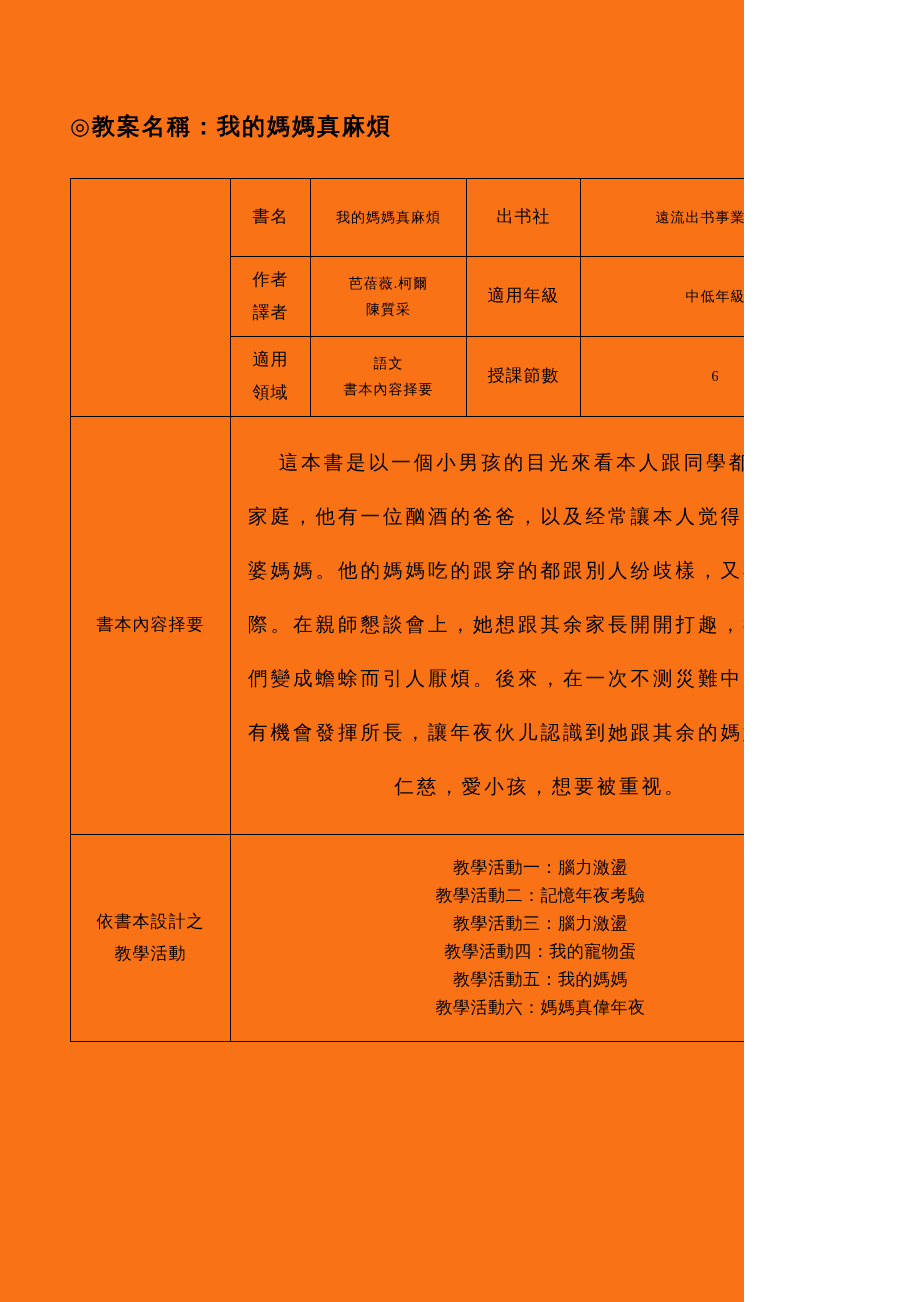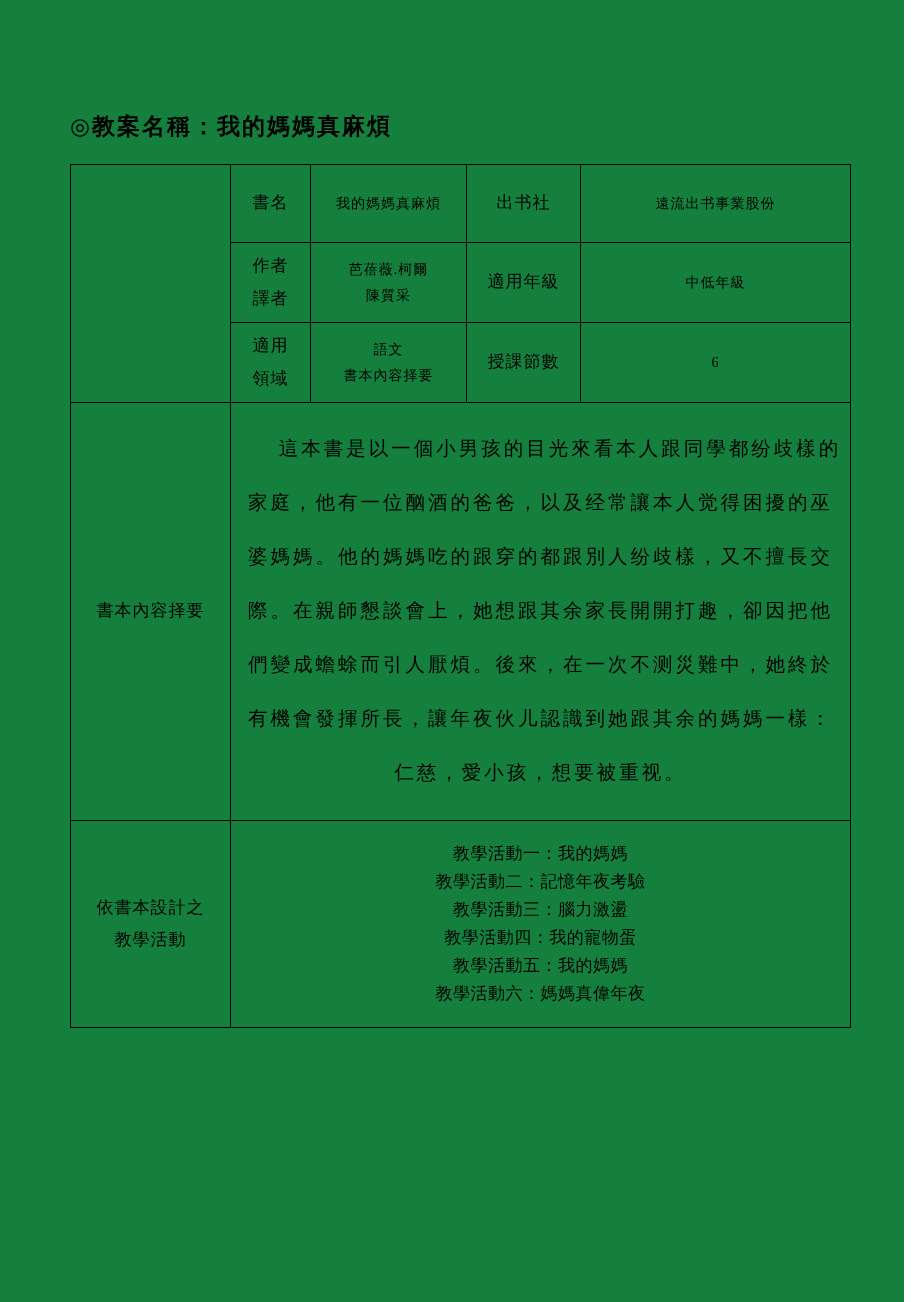--- a/index.html
+++ b/index.html
@@ -2,23 +2,23 @@
 <html><head>
 <meta charset="utf-8">
 <style>
   html, body {
     margin: 0;
     padding: 0;
     background: #ffffff;
   }
   .page {
     position: relative;
-    width: 904px;
+    width: 744px;
     height: 1302px;
-    background: #15803d;
+    background: #f97316;
     color: #000000;
     font-family: "Liberation Serif", "DejaVu Serif", serif;
     box-sizing: border-box;
     padding: 112px 70px 0 70px;
     overflow: hidden;
   }
   .doc-title {
     font-size: 23px;
     font-weight: 600;
     letter-spacing: 2px;
@@ -28,21 +28,21 @@
     font-size: 19px;
     font-weight: 700;
     letter-spacing: 3px;
     margin-top: 36px;
     line-height: 26px;
   }
   table.ref-table {
     border-collapse: collapse;
     table-layout: fixed;
     width: 780px;
-    margin-top: 22px;
+    margin-top: 36px;
   }
   .ref-table td {
     border: 1px solid #000000;
     text-align: center;
     vertical-align: middle;
     padding: 4px 6px;
     box-sizing: border-box;
   }
   .label-cell {
     font-size: 17px;
@@ -119,21 +119,21 @@
         <td class="value-cell">6</td>
       </tr>
       <tr style="height:418px">
         <td class="label-cell">書本內容择要</td>
         <td class="summary-cell" colspan="4">這本書是以一個小男孩的目光來看本人跟同學都纷歧樣的家庭，他有一位酗酒的爸爸，以及经常讓本人觉得困擾的巫婆媽媽。他的媽媽吃的跟穿的都跟別人纷歧樣，又不擅長交際。在親師懇談會上，她想跟其余家長開開打趣，卻因把他們變成蟾蜍而引人厭煩。後來，在一次不测災難中，她終於有機會發揮所長，讓年夜伙儿認識到她跟其余的媽媽一樣：仁慈，愛小孩，想要被重视。</td>
       </tr>
       <tr style="height:207px">
         <td class="label-cell">依書本設計之
 教學活動</td>
         <td class="activities-cell" colspan="4">
-          <div class="activity-line">教學活動一：我的媽媽</div>
+          <div class="activity-line">教學活動一：腦力激盪</div>
           <div class="activity-line">教學活動二：記憶年夜考驗</div>
           <div class="activity-line">教學活動三：腦力激盪</div>
           <div class="activity-line">教學活動四：我的寵物蛋</div>
           <div class="activity-line">教學活動五：我的媽媽</div>
           <div class="activity-line">教學活動六：媽媽真偉年夜</div>
         </td>
       </tr>
     </tbody>
   </table>
 

